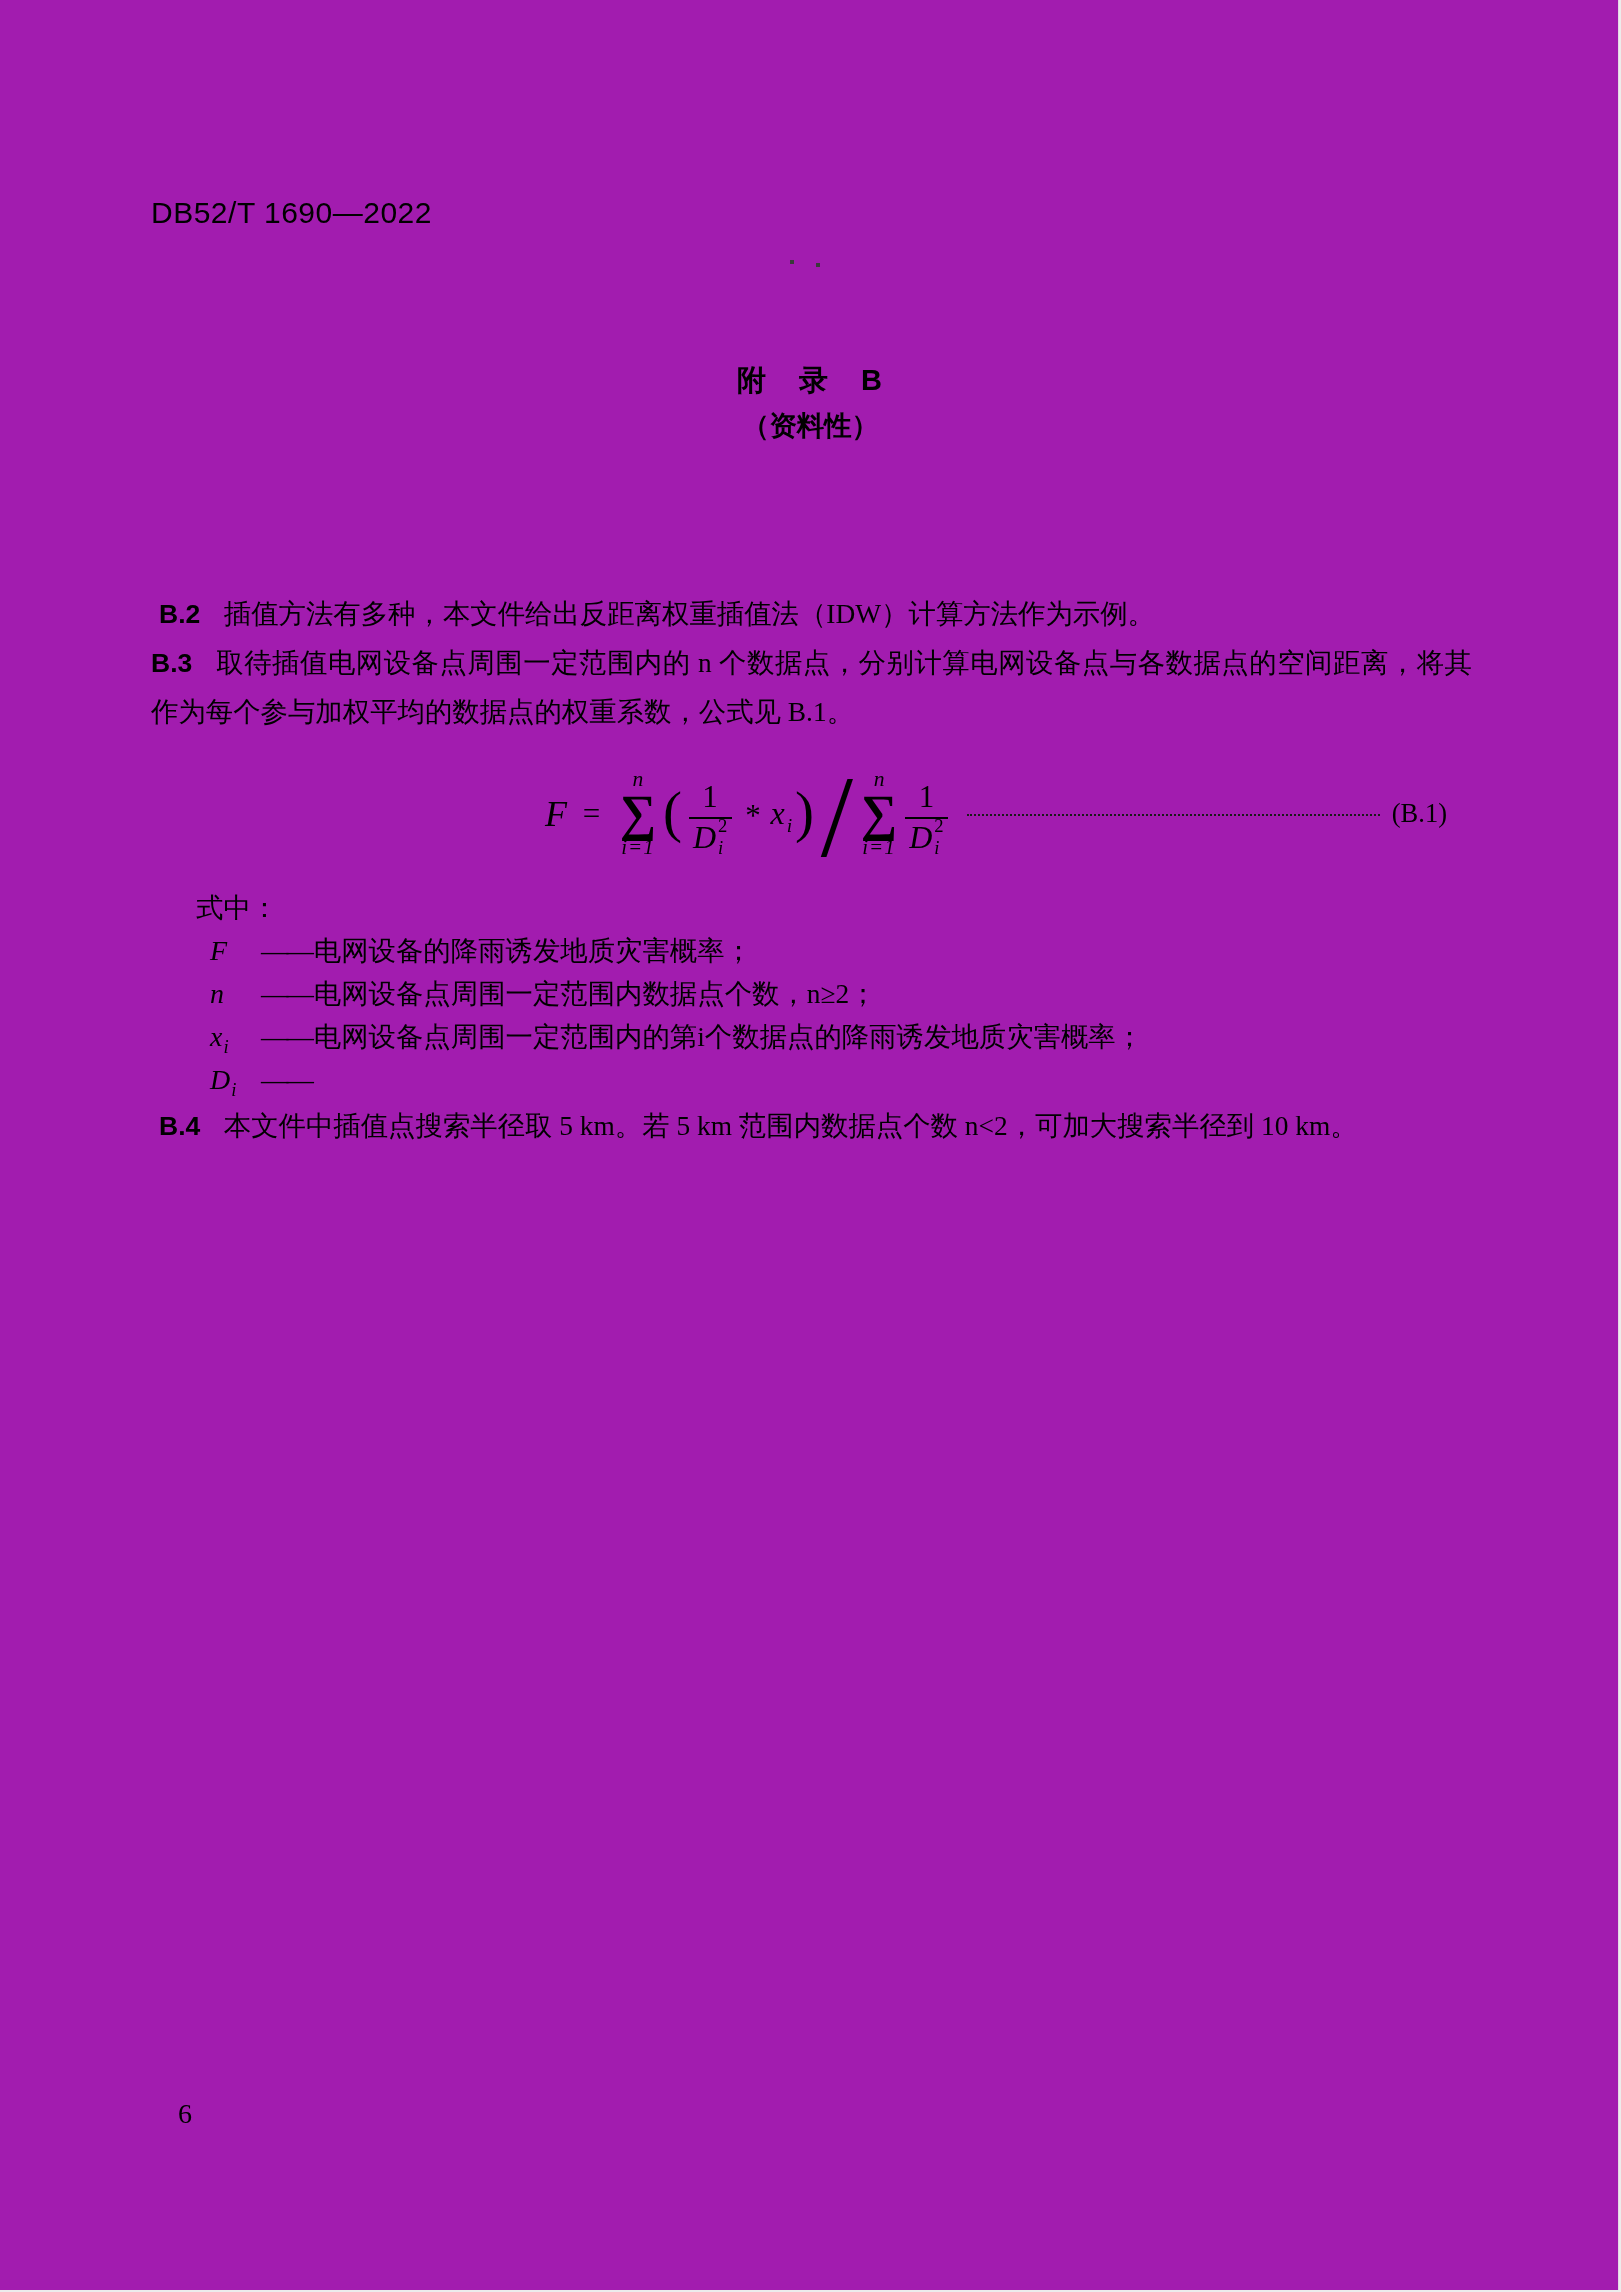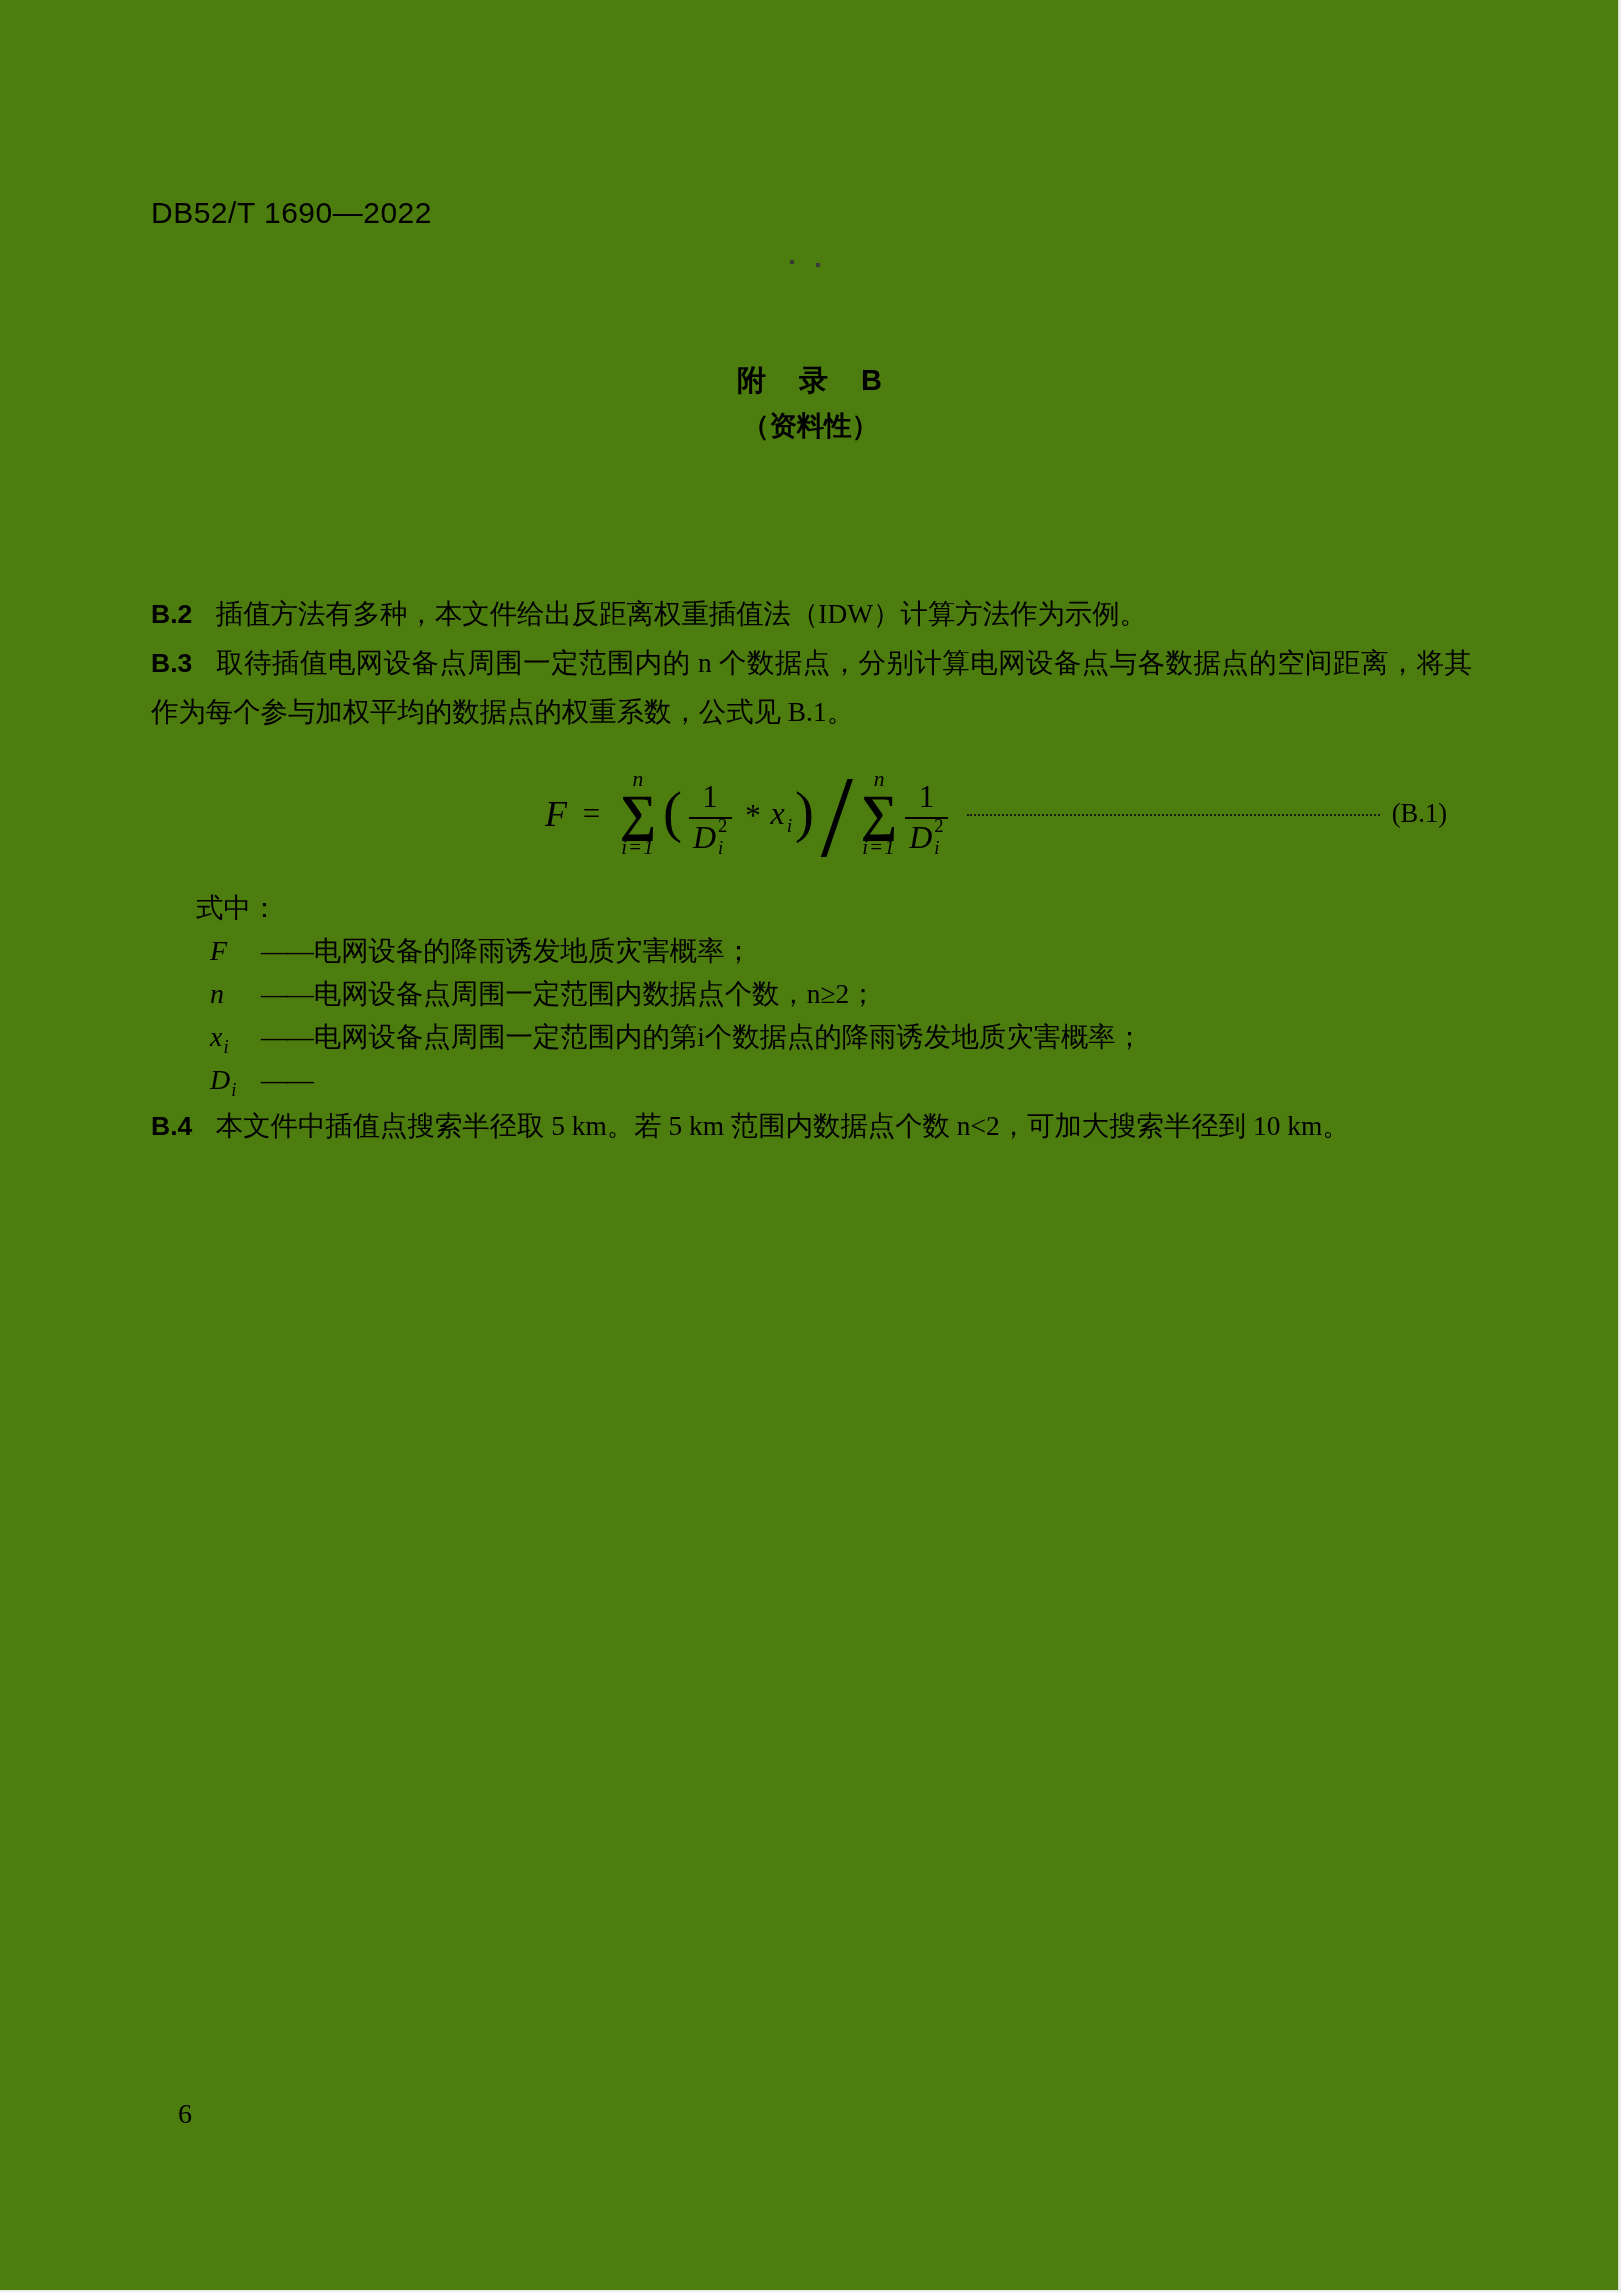--- a/index.html
+++ b/index.html
@@ -5,21 +5,21 @@
   * { margin:0; padding:0; box-sizing:border-box; }
   html,body { background:#ffffff; }
   body {
     width:1621px; height:2293px;
     font-family:"Liberation Serif","DejaVu Serif",serif;
     color:#000;
     position:relative;
   }
   .page {
     position:absolute; inset:0;
-    background:#4d7c0f;
+    background:#a21caf;
     box-shadow: inset -2.9px 0 0 #ececec, inset 0 -2.9px 0 #ececec;
     overflow:hidden;
   }
   
   .doc-header {
     position:absolute; left:151px; top:196px;
     font-family:"Liberation Sans","DejaVu Sans",sans-serif;
     font-size:30px; letter-spacing:0.5px; font-weight:400;
   }
   .speck { position:absolute; width:3.9px; height:3.9px; background:#3a3a3a; }
@@ -33,21 +33,21 @@
     font-weight:bold; line-height:46px;margin-top:16px;
   }
   .title-line1 { font-size:29px; letter-spacing:2px; }
   .title-line2 { font-size:27.4px; }
   .title-line3 { font-size:28px; letter-spacing:1px; }
   
   .para {
     position:absolute; left:151px; width:1321px;
     font-size:27.4px; line-height:49px; text-align:justify;
   }
-  .para.nowrap { white-space:nowrap; text-align:left; width:auto; right:0; }
+  .para.nowrap { white-space:nowrap; text-align:left; width:auto; right:0;margin-left:8px; }
   .p-label {
     font-family:"Liberation Sans","DejaVu Sans",sans-serif;
     font-weight:bold; font-size:26.5px; margin-right:23.5px;
   }
   .para-b1 { top:491px; }
   .para-b2 { top:590px; }
   .para-b3 { top:639px; }
   .para-b4 { top:1102px; }
   
   .formula-row {

